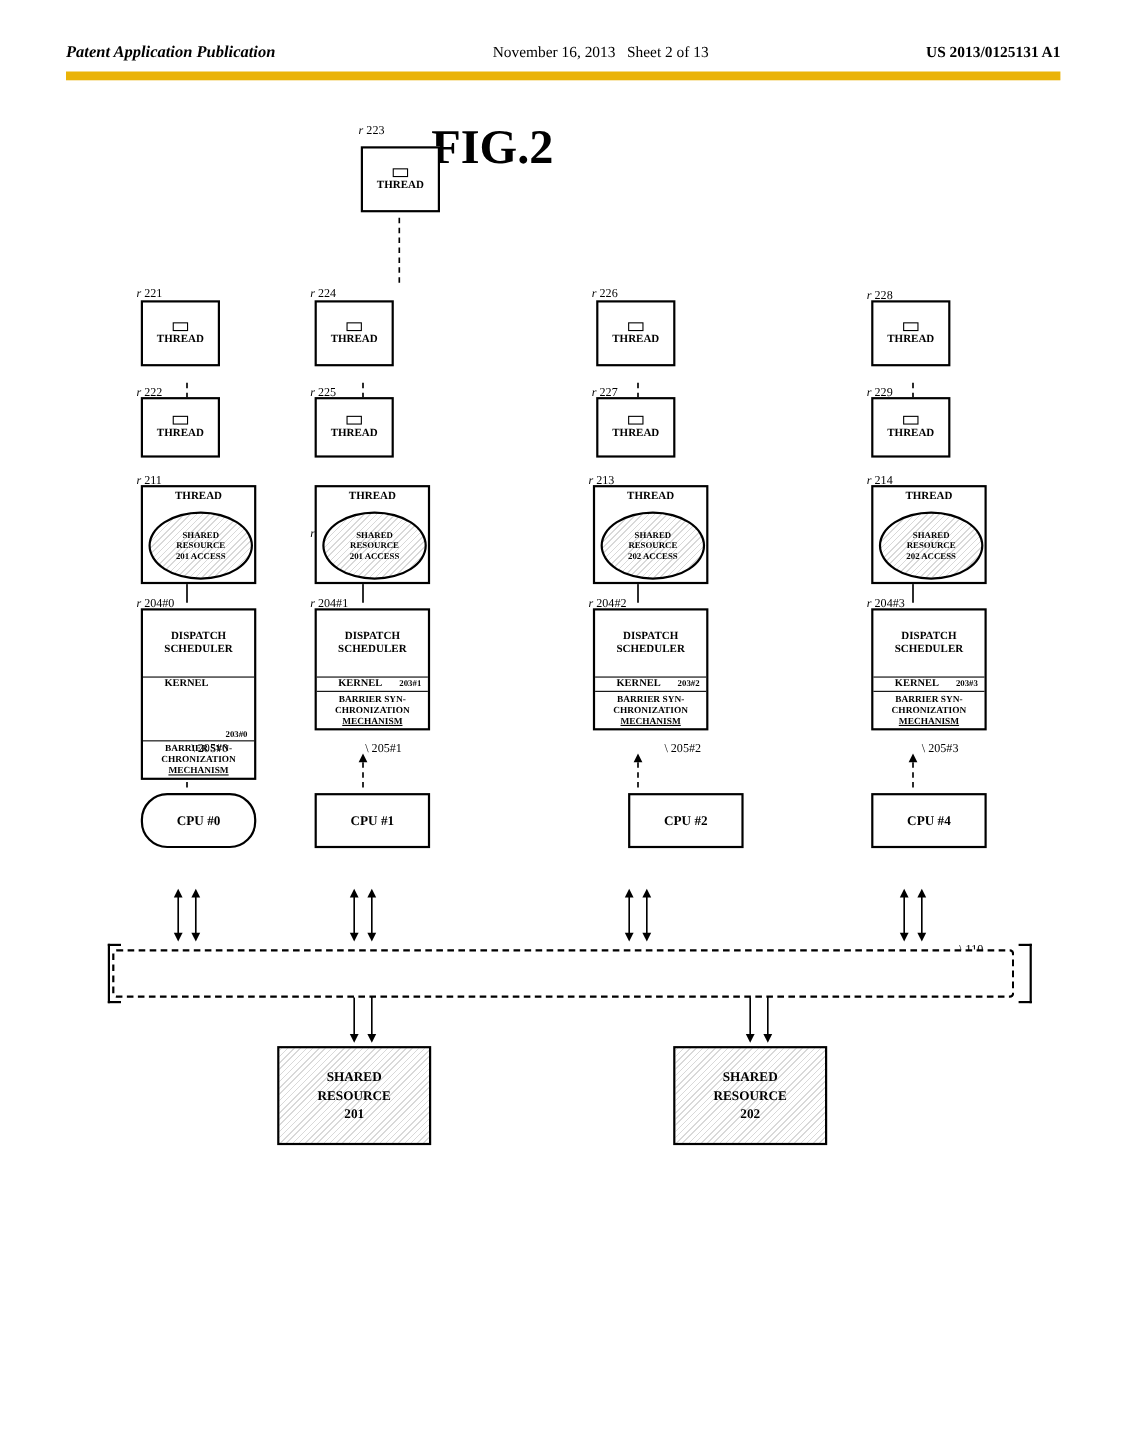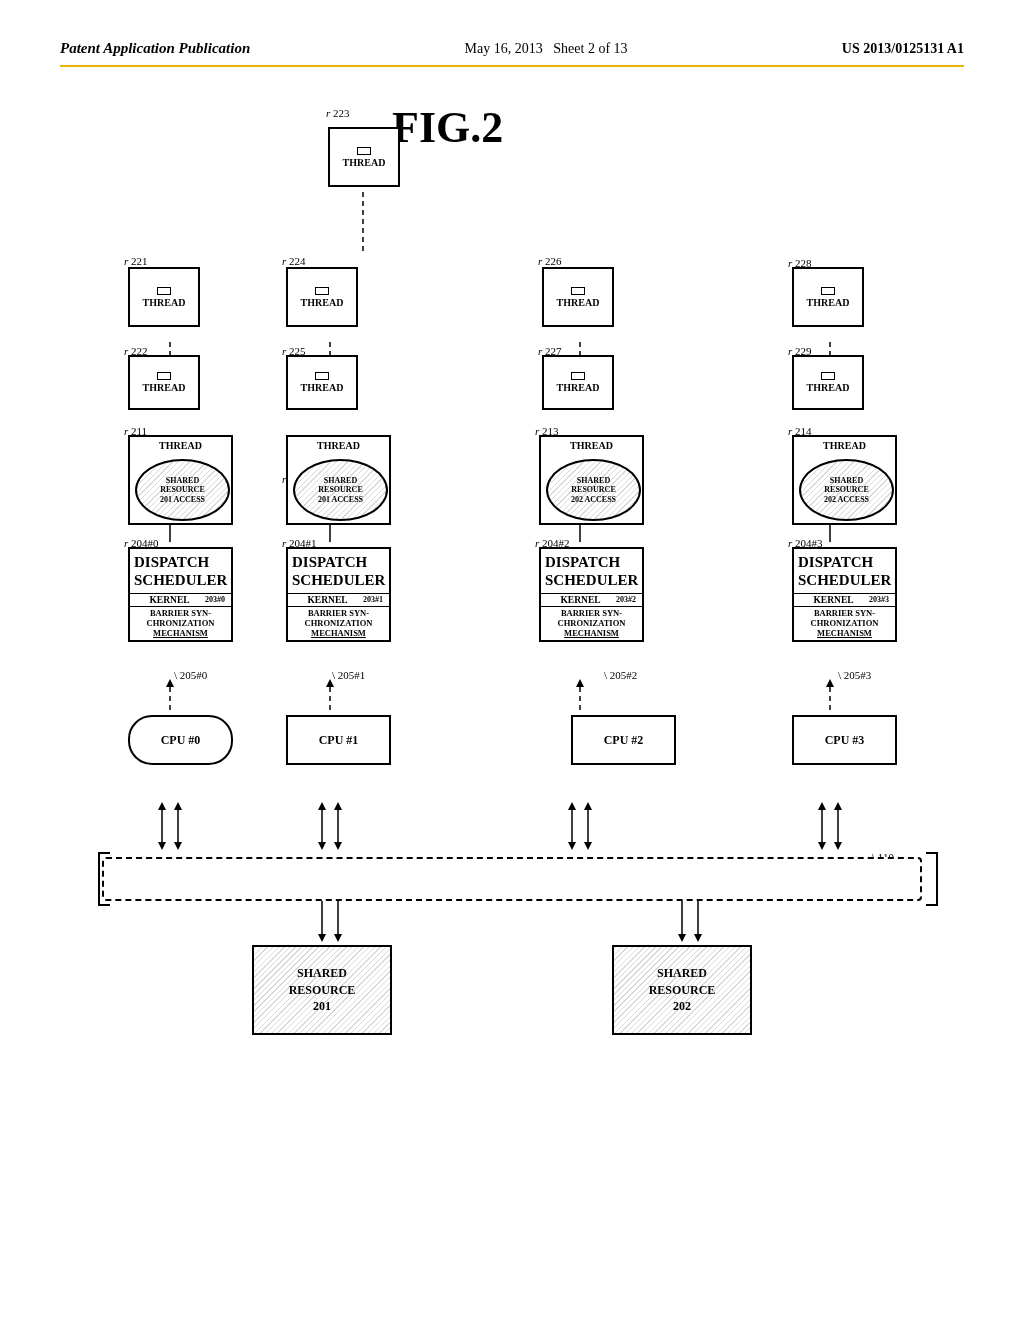--- a/index.html
+++ b/index.html
@@ -19,21 +19,21 @@
       padding: 40px 60px;
       position: relative;
     }
 
     
     .header {
       display: flex;
       justify-content: space-between;
       align-items: center;
       margin-bottom: 10px;
-      border-bottom: 2px solid #eab308;
+      border-bottom: 8px solid #eab308;
       padding-bottom: 8px;
     }
     .header-left {
       font-size: 15px;
       font-weight: bold;
       font-style: italic;
     }
     .header-center {
       font-size: 14px;
       text-align: center;
@@ -122,24 +122,24 @@
     
     .kernel-stack {
       position: absolute;
       display: flex;
       flex-direction: column;
       border: 2px solid #000;
       background: #fff;
     }
     .kernel-stack .dispatch-row {
       border-bottom: 1.5px solid #000;
-      font-size: 15px;
-      font-weight: bold;
-      text-align: left;
-      padding: 4px 4px;
+      font-size: 10px;
+      font-weight: bold;
+      text-align: center;
+      padding: 18px 4px;
       line-height: 1.2;
     }
     .kernel-stack .kernel-row {
       border-bottom: 1.5px solid #000;
       font-size: 9.5px;
       font-weight: bold;
       text-align: center;
       padding: 1px 4px;
     }
     .kernel-stack .barrier-row {
@@ -200,21 +200,21 @@
     }
   </style>
 </head>
 <body>
 
 <div class="page">
 
   <div class="header">
     <div class="header-left">Patent Application Publication</div>
     <div class="header-center">
-      <span>May 16, 2013</span>&nbsp;&nbsp;
+      <span>November 16, 2013</span>&nbsp;&nbsp;
       <span>Sheet 2 of 13</span>
     </div>
     <div class="header-right">US 2013/0125131 A1</div>
   </div>
 
   <div class="diagram-area">
 
     <div class="fig-label" style="left:310px; top:5px;">FIG.2</div>
     <span class="ref-label" style="left:244px; top:10px;"><em>r</em> 223</span>
 
@@ -378,21 +378,21 @@
       <div style="font-size:10px; font-weight:bold; text-align:center; padding-top:3px;">THREAD</div>
       <div class="shared-oval" style="position:absolute; left:5px; top:22px; width:95px; height:62px; border-radius:50%; font-size:8px;">
         <div style="line-height:1.2; text-align:center;">SHARED<br>RESOURCE<br>202 ACCESS</div>
       </div>
     </div>
 
     <span class="ref-label" style="left:42px; top:440px;"><em>r</em> 204#0</span>
     <div class="kernel-stack" style="left:46px; top:450px; width:105px;">
       <div class="dispatch-row">DISPATCH<br>SCHEDULER</div>
       <div class="kernel-row">KERNEL
-        <span style="float:right; font-size:8px; font-weight:bold; margin-right:2px;">203#0</span>
+        <span style="float:right; font-size:8px; font-weight:bold; margin-right:2px;margin-top:46px;">203#0</span>
       </div>
       <div class="barrier-row">BARRIER SYN-<br>CHRONIZATION<br><u>MECHANISM</u></div>
     </div>
     <span class="ref-label" style="left:92px; top:572px;">\ 205#0</span>
 
     <span class="ref-label" style="left:200px; top:440px;"><em>r</em> 204#1</span>
     <div class="kernel-stack" style="left:204px; top:450px; width:105px;">
       <div class="dispatch-row">DISPATCH<br>SCHEDULER</div>
       <div class="kernel-row">KERNEL
         <span style="float:right; font-size:8px; font-weight:bold; margin-right:2px;">203#1</span>
@@ -427,21 +427,21 @@
 
     <div class="cpu-box" style="left:204px; top:618px; width:105px; height:50px; display:flex; align-items:center; justify-content:center; font-size:12px; font-weight:bold;">
       <span>CPU #1</span>
     </div>
 
     <div class="cpu-box" style="left:457px; top:618px; width:105px; height:50px; display:flex; align-items:center; justify-content:center; font-size:12px; font-weight:bold;margin-left:32px;">
       <span>CPU #2</span>
     </div>
 
     <div class="cpu-box" style="left:710px; top:618px; width:105px; height:50px; display:flex; align-items:center; justify-content:center; font-size:12px; font-weight:bold;">
-      <span>CPU #3</span>
+      <span>CPU #4</span>
     </div>
 
     <span class="ref-label" style="left:790px; top:754px;">\ 110</span>
 
     <div style="position:absolute; left:20px; top:760px; width:820px; height:44px;
                 border: 2px dashed #000; background:#fff; border-radius:4px;">
       
     </div>
 
     <div style="position:absolute; left:16px; top:755px; width:12px; height:54px;

